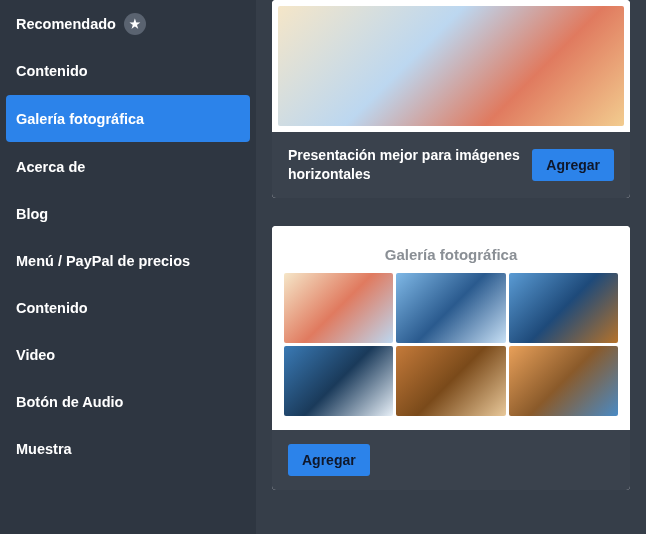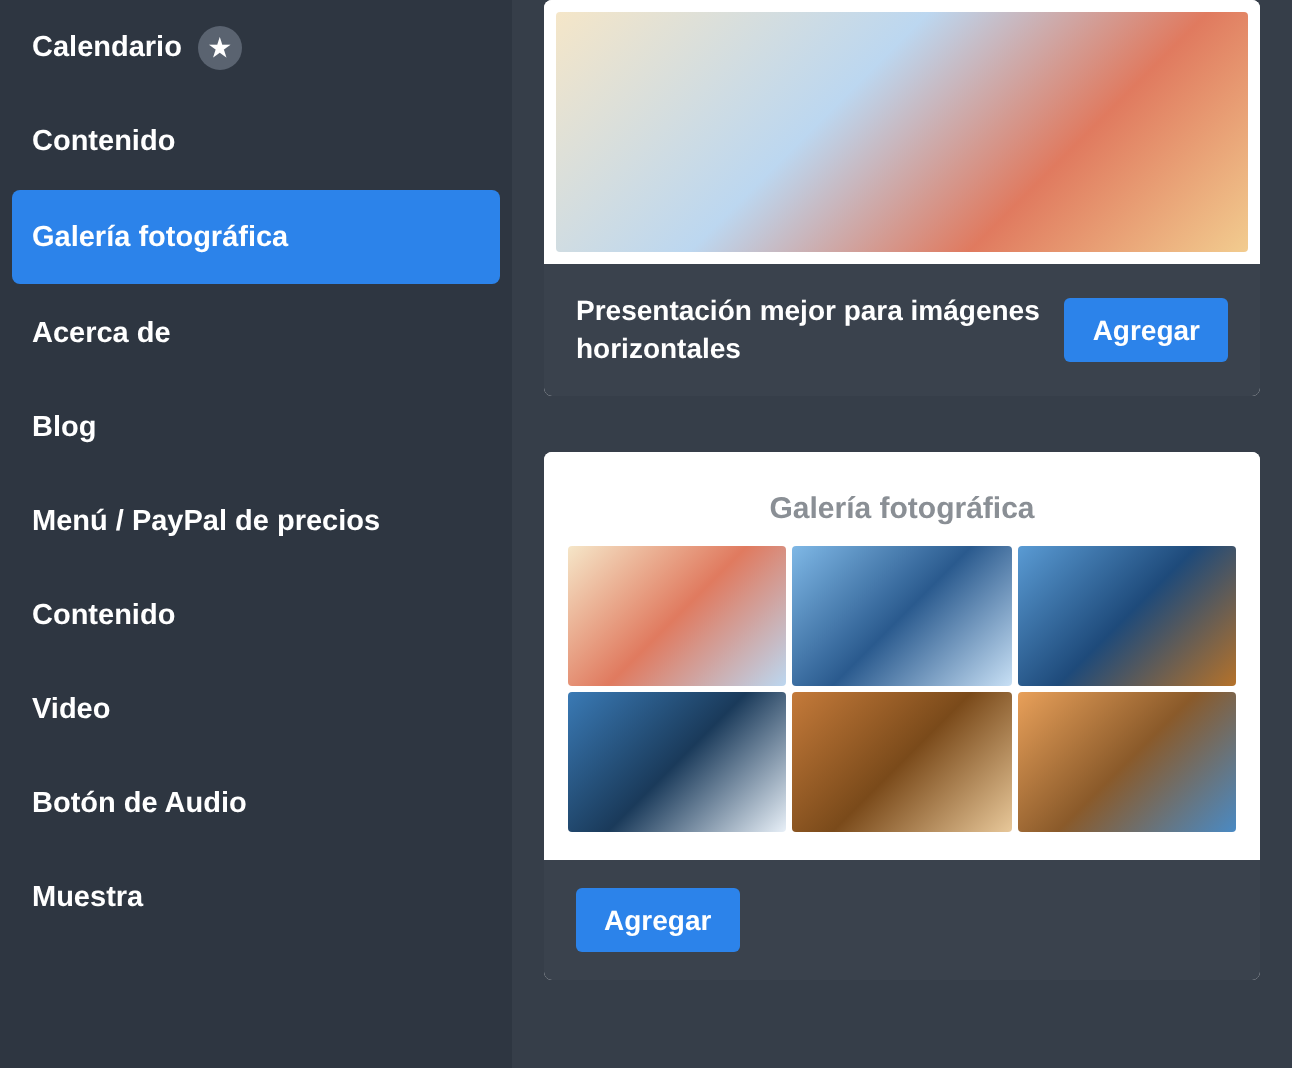--- a/index.html
+++ b/index.html
@@ -102,36 +102,36 @@
     gap: 12px;
   }
   .card-desc {
     color: #fff;
     font-size: 14px;
     font-weight: 600;
     line-height: 1.35;
   }
   .add-btn {
     background: #2c83ea;
-    color: #ffffff;
+    color: #0f172a;
     border: none;
     border-radius: 3px;
     padding: 8px 14px;
     font-size: 14px;
     font-weight: 600;
     cursor: pointer;
     flex-shrink: 0;
   }
 </style>
 </head>
 <body>
 
 <div class="sidebar">
   <div class="sidebar-item">
-    <span>Calendario</span>
+    <span>Recomendado</span>
     <span class="star-badge">★</span>
   </div>
   <div class="sidebar-item">
     <span>Contenido</span>
   </div>
   <div class="sidebar-item active">
     <span>Galería fotográfica</span>
   </div>
   <div class="sidebar-item">
     <span>Acerca de</span>

